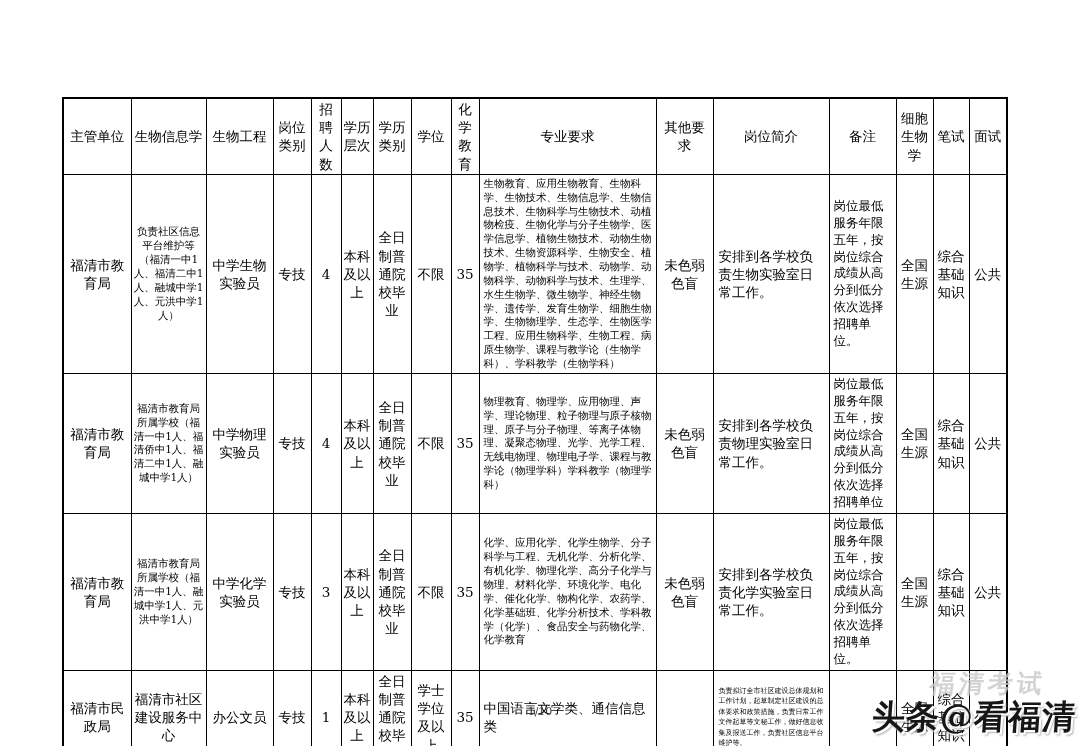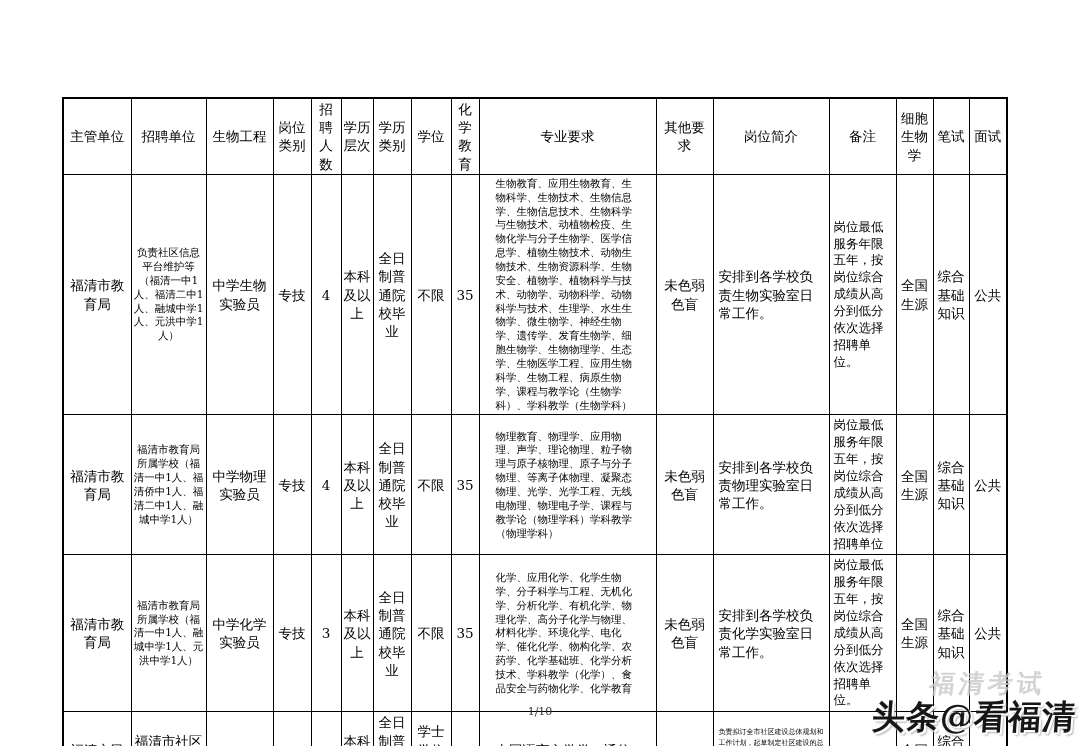--- a/index.html
+++ b/index.html
@@ -22,21 +22,21 @@
     border:1px solid #000;
     font-size:13.5px;font-weight:normal;
     text-align:center;vertical-align:middle;
     padding:1px 2px;overflow:hidden;word-break:break-all;line-height:1.35;
   }
   thead tr{height:60px;}
   tr.r1{height:165px;}
   tr.r2{height:108px;}
   tr.r3{height:107px;}
   tr.r4{height:65px;}
-  td.c-major{text-align:left;padding:2px 16px;}
+  td.c-major{text-align:left;padding:2px 4px;}
   td.small{font-size:10.5px;line-height:1.32;}
   td.c-intro{text-align:left;padding:12px 5px;}
   td.tiny{font-size:7px;line-height:1.5;}
   td.c-note{text-align:left;font-size:12.5px;padding:2px 4px;}
   .page-num{
     position:absolute;bottom:28px;left:0;width:100%;
     text-align:center;font-size:11px;color:#333;
   }
   .watermark-ghost{
     position:absolute;right:34px;bottom:46px;
@@ -70,21 +70,21 @@
         <col style="width:57px">
         <col style="width:116px">
       <col style="width:67px">
         <col style="width:37px">
         <col style="width:36px">
         <col style="width:38px">
     </colgroup>
     <thead>
       <tr id="thead-row">
           <th>主管单位</th>
-          <th>招聘单位</th>
+          <th>生物信息学</th>
           <th>生物工程</th>
           <th>岗位类别</th>
           <th>招聘人数</th>
           <th>学历层次</th>
           <th>学历类别</th>
           <th>学位</th>
           <th>化学教育</th>
           <th>专业要求</th>
           <th>其他要求</th>
           <th>岗位简介</th>

